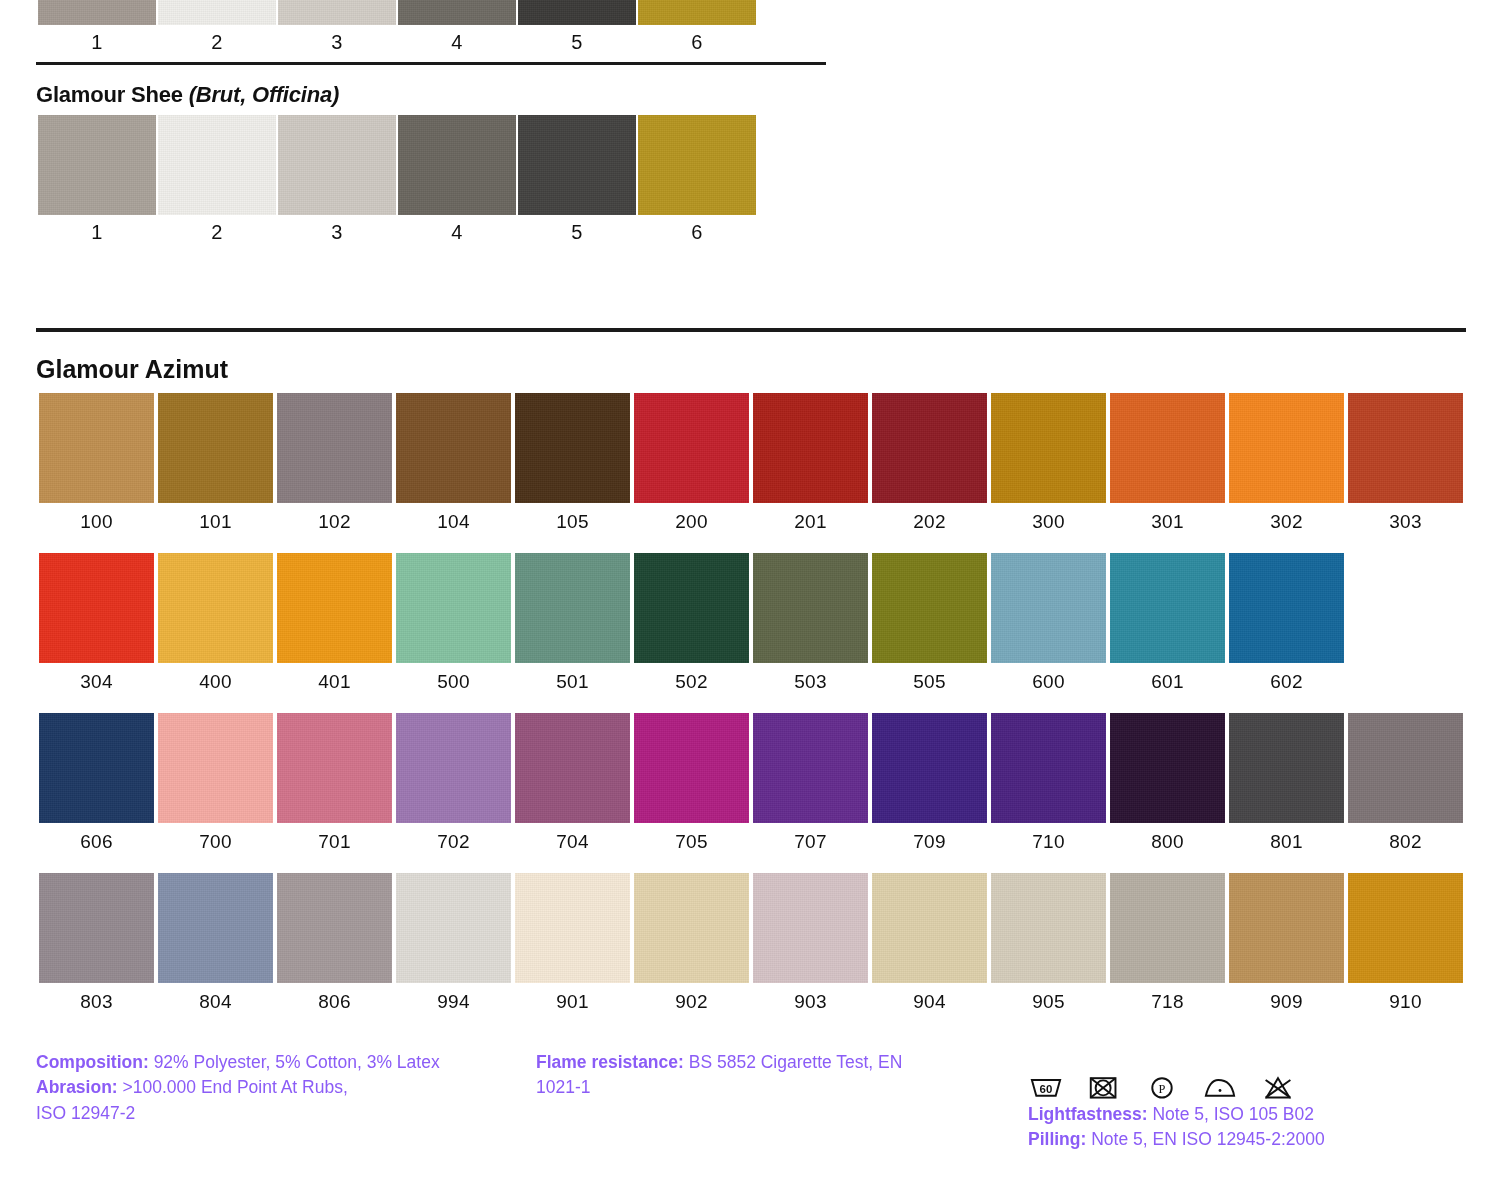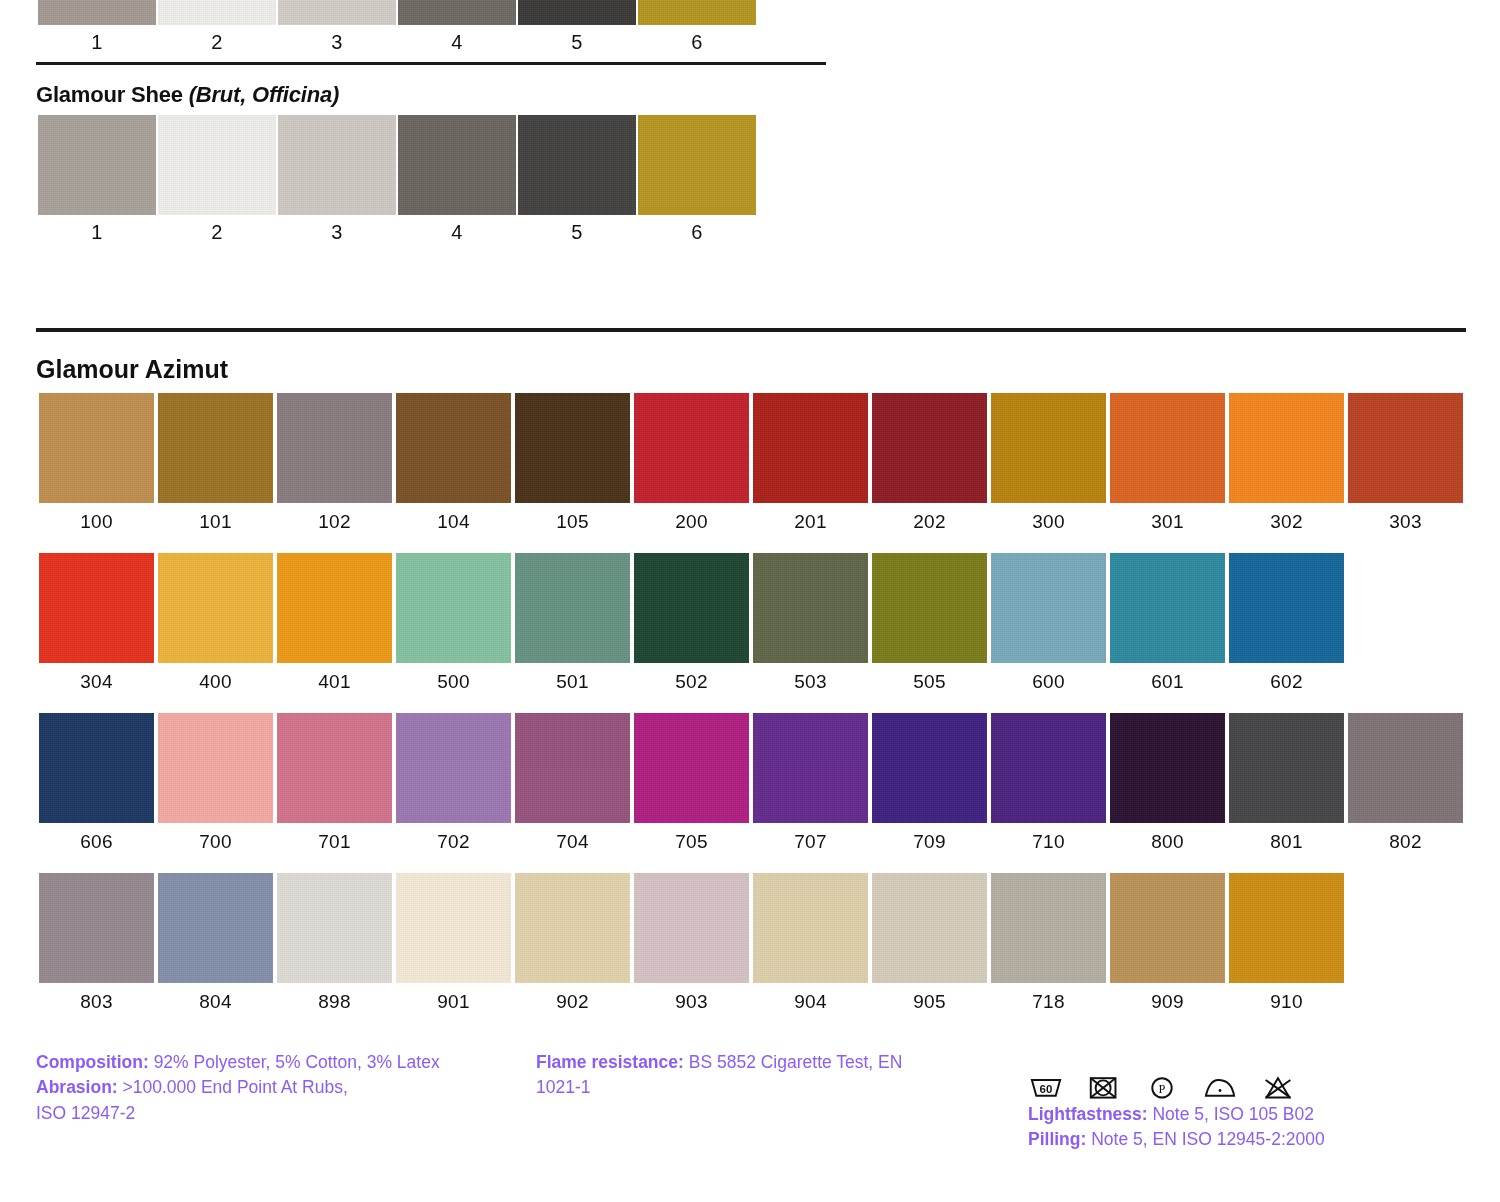--- a/index.html
+++ b/index.html
@@ -300,22 +300,26 @@
     <div class="az-row">
       <div class="az-cell">
         <div class="swatch" style="background: rgb(148, 138, 144);"></div>
         <div class="swatch-label">803</div>
       </div>
       <div class="az-cell">
         <div class="swatch" style="background: rgb(132, 144, 171);"></div>
         <div class="swatch-label">804</div>
       </div>
       <div class="az-cell">
+        <div class="swatch" style="background: rgb(164, 154, 155);"></div>
+        <div class="swatch-label">806</div>
+      </div>
+      <div class="az-cell">
         <div class="swatch" style="background: rgb(223, 220, 214);"></div>
-        <div class="swatch-label">898</div>
+        <div class="swatch-label">994</div>
       </div>
       <div class="az-cell">
         <div class="swatch" style="background: rgb(245, 232, 214);"></div>
         <div class="swatch-label">901</div>
       </div>
       <div class="az-cell">
         <div class="swatch" style="background: rgb(227, 211, 173);"></div>
         <div class="swatch-label">902</div>
       </div>
       <div class="az-cell">

